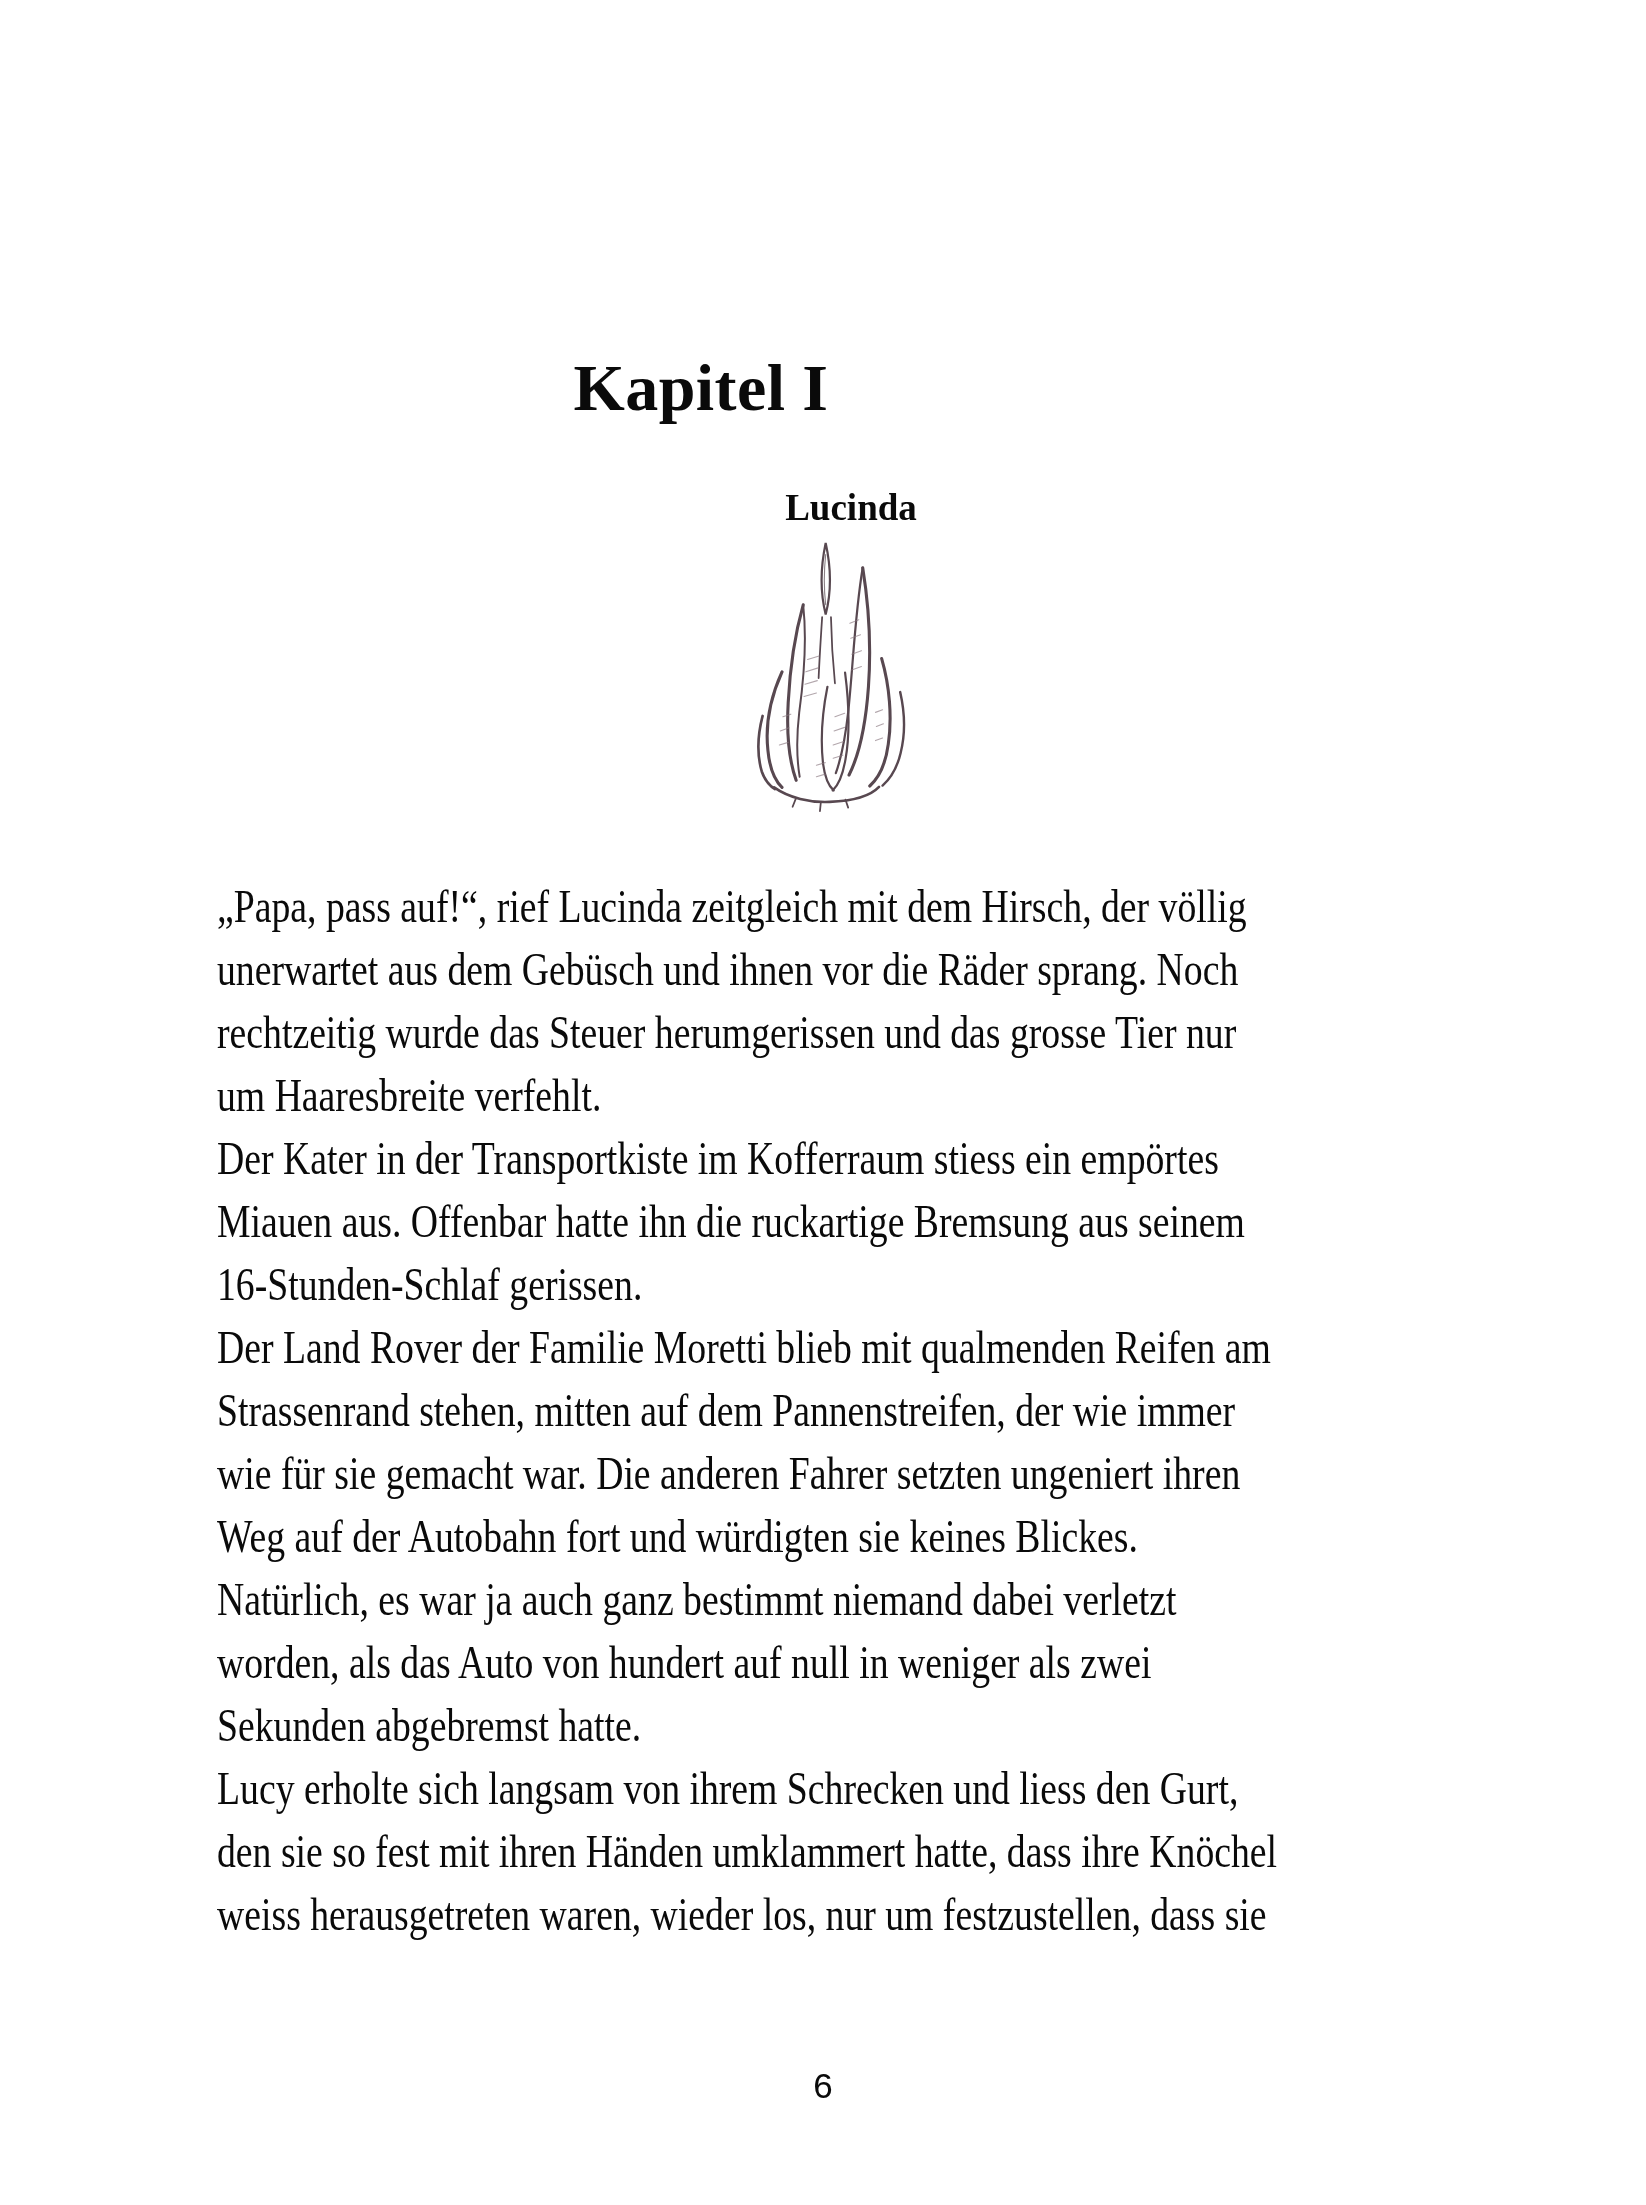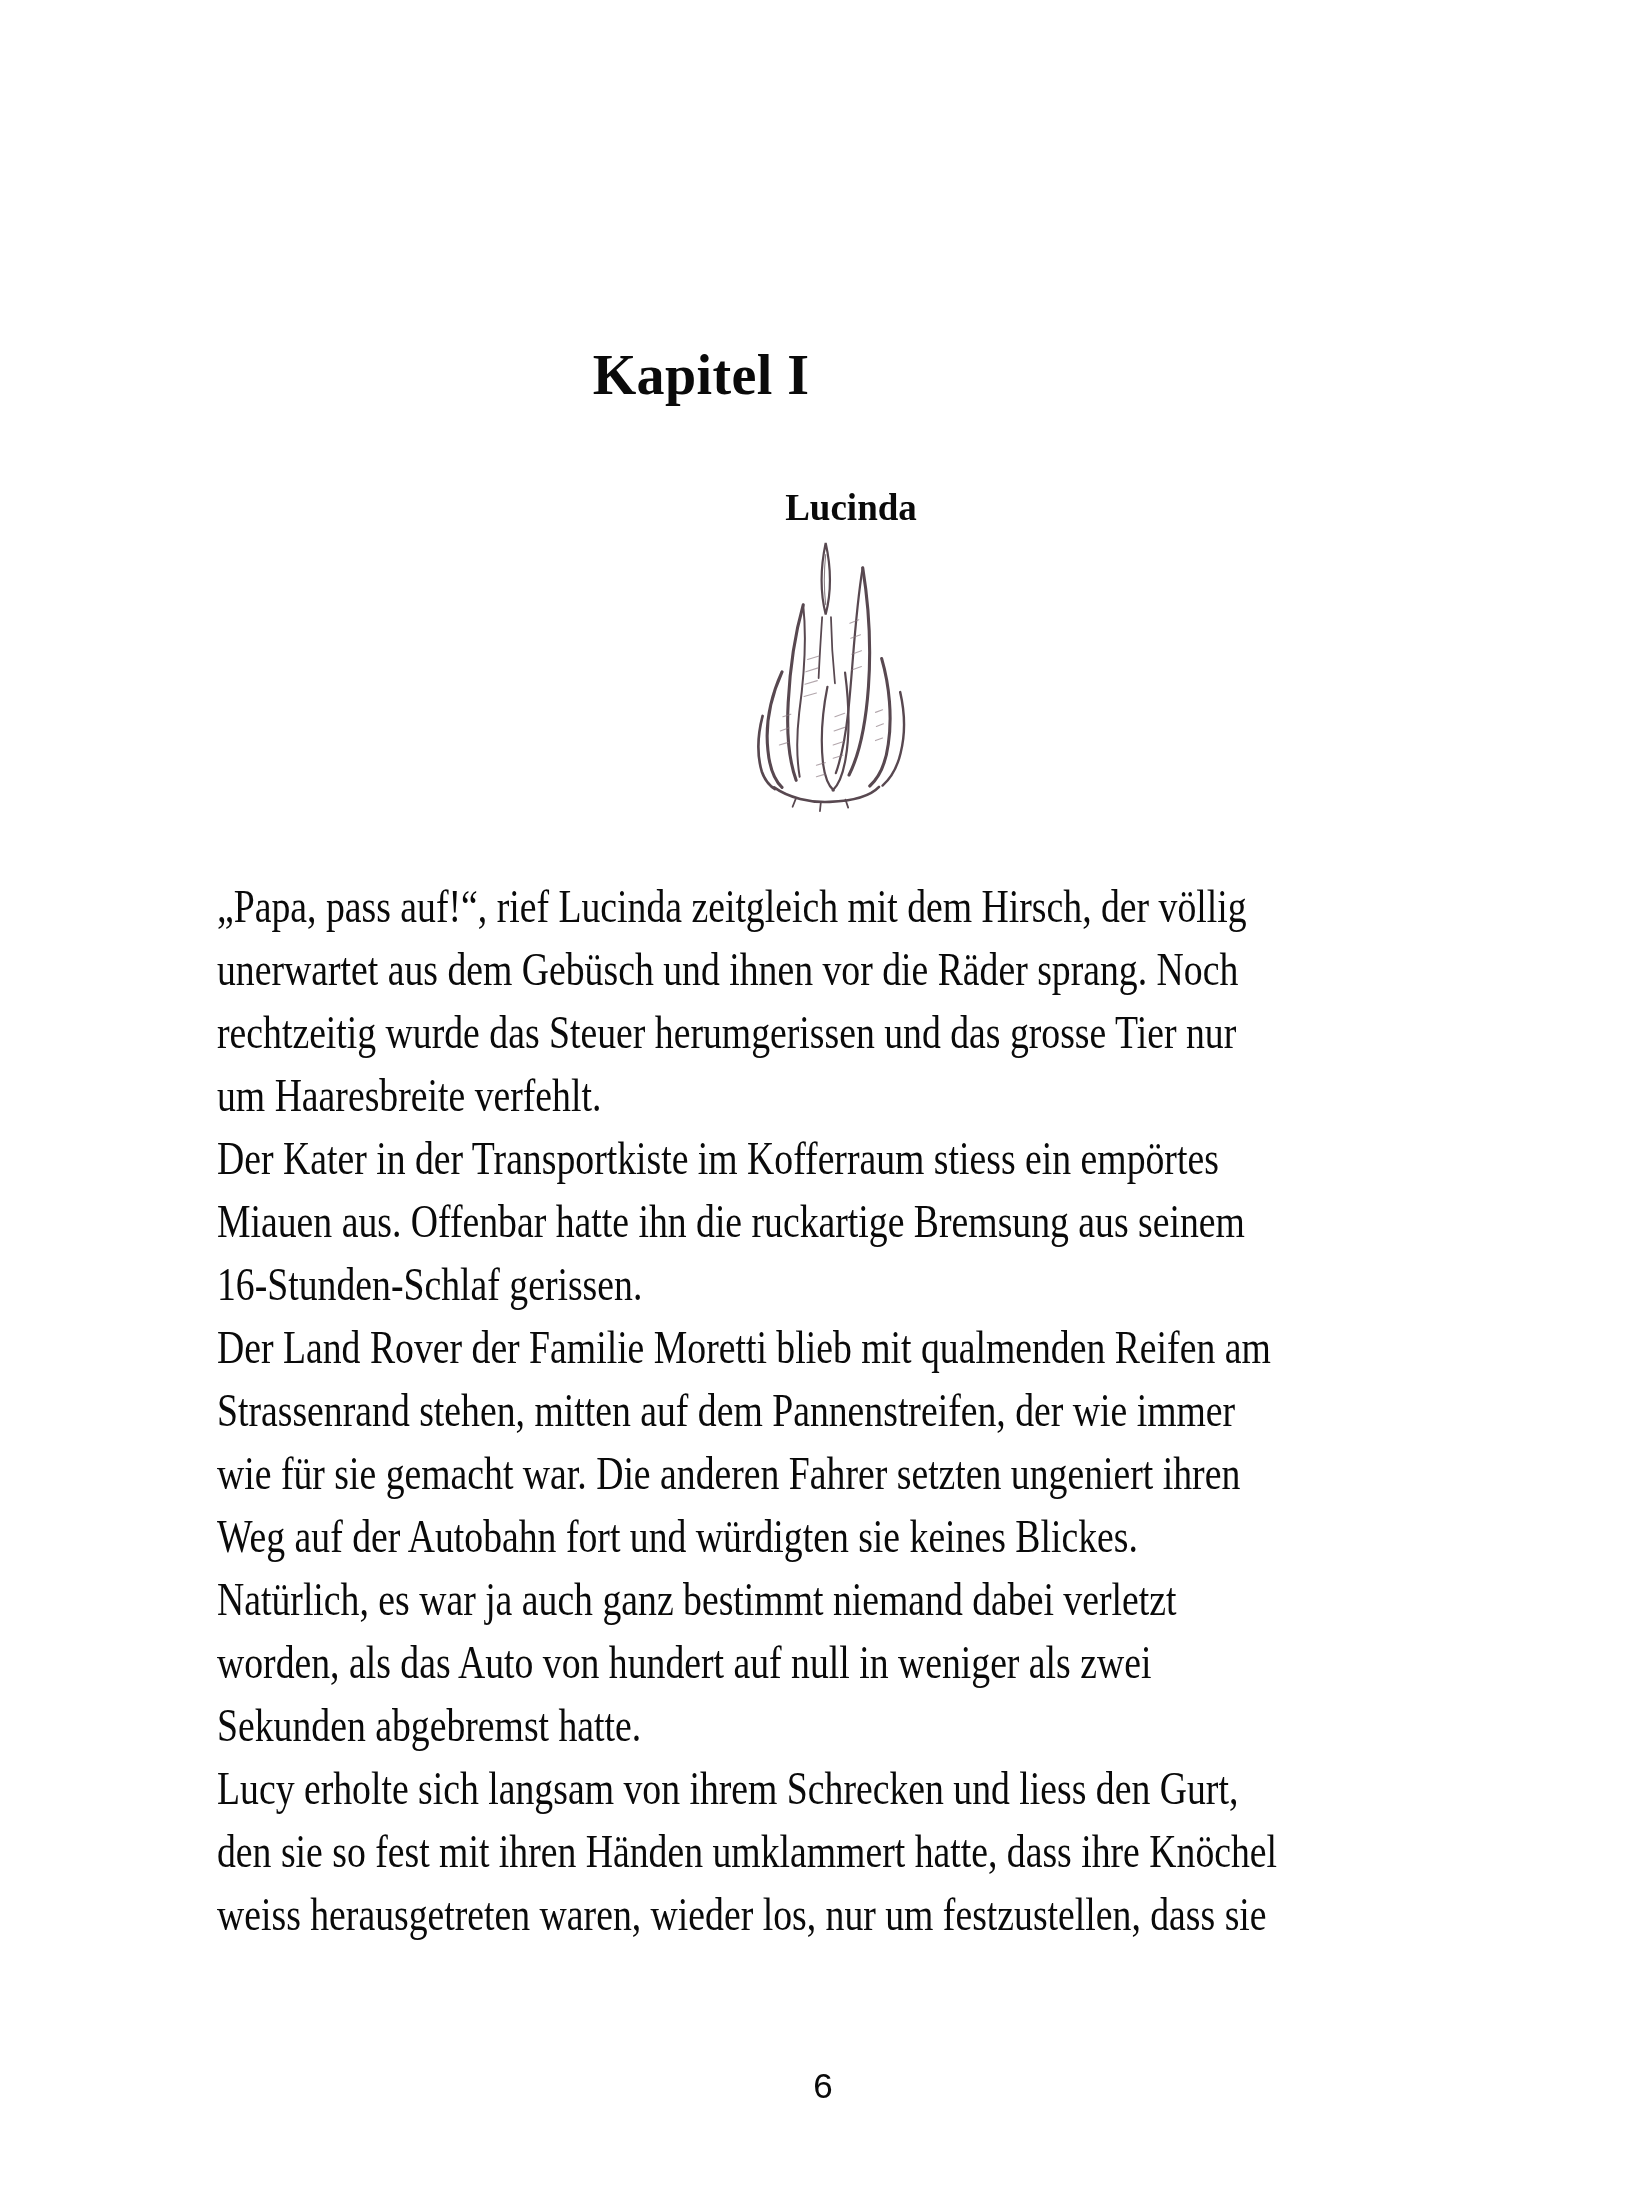--- a/index.html
+++ b/index.html
@@ -14,21 +14,21 @@
     font-family: "Liberation Serif", serif;
     color: #0a0a0a;
     overflow: hidden;
   }
   .chapter-title {
     position: absolute;
     top: 304px;
     left: 0;
     width: 1402px;
     text-align: center;
-    font-size: 56px;
+    font-size: 66px;
     font-weight: bold;
     line-height: 1.2;
     letter-spacing: 0.4px;
   }
   .chapter-subtitle {
     position: absolute;
     top: 455px;
     left: 0;
     width: 1646px;
     text-align: center;

